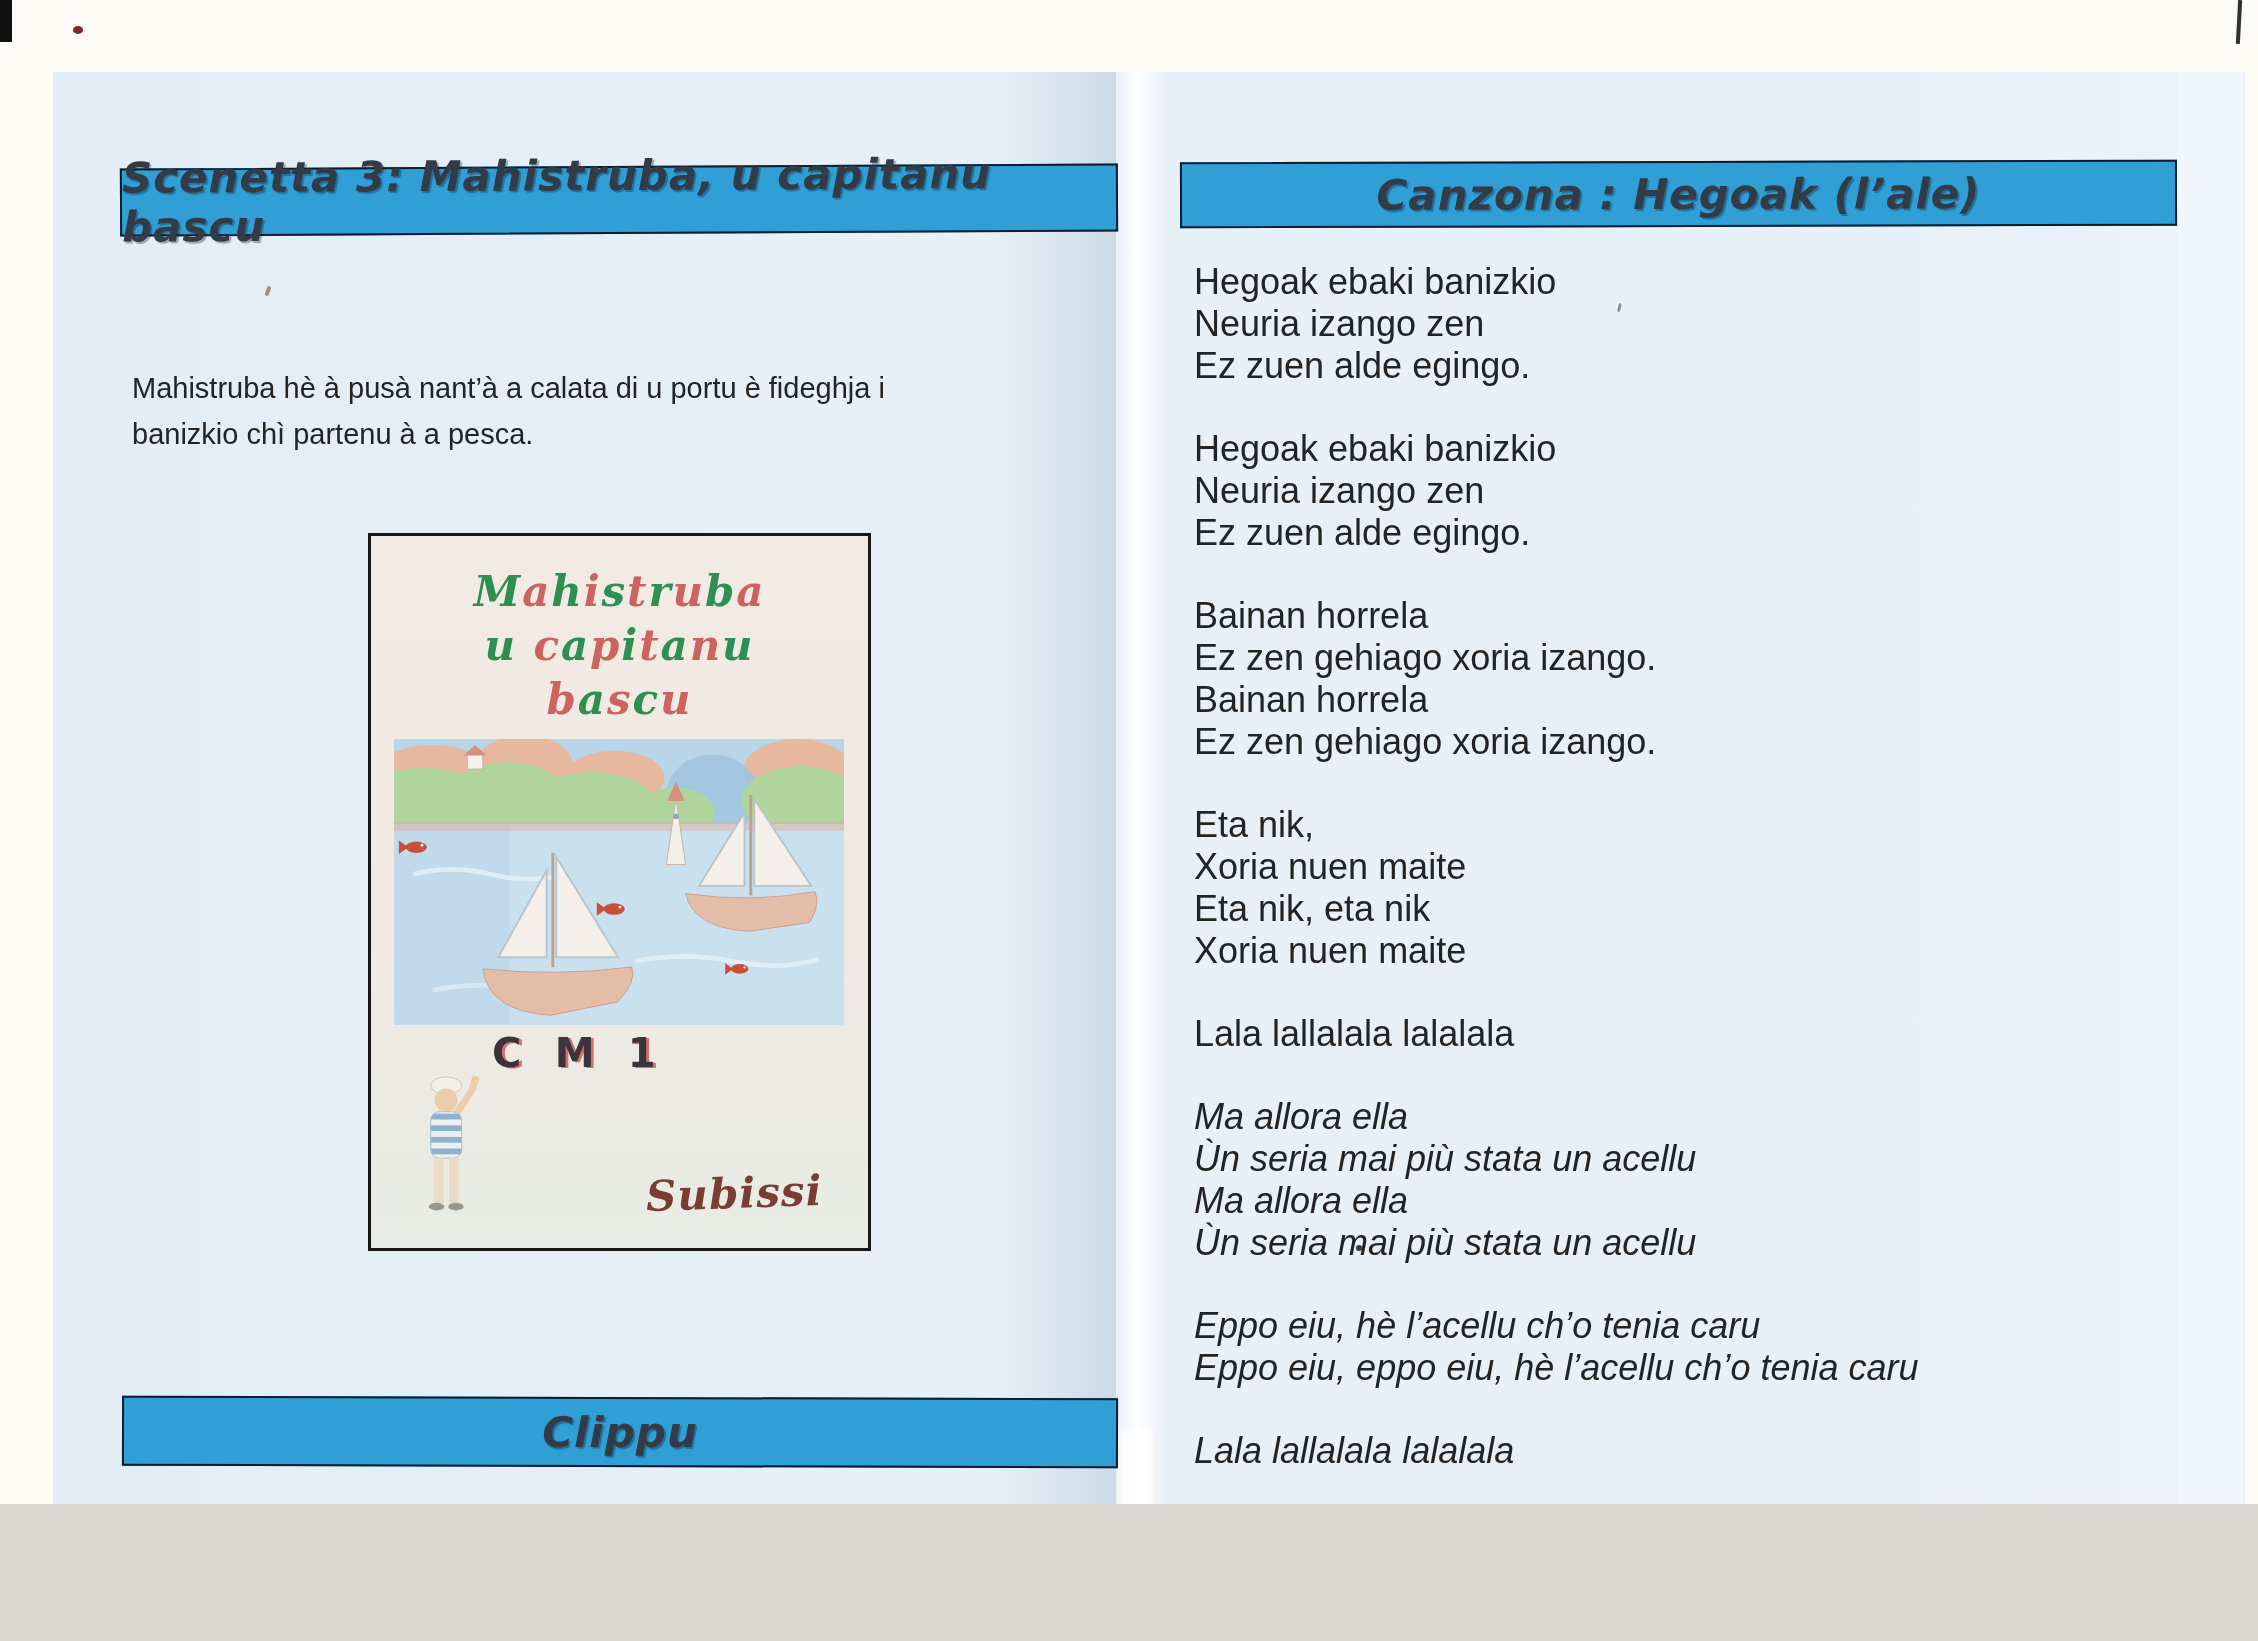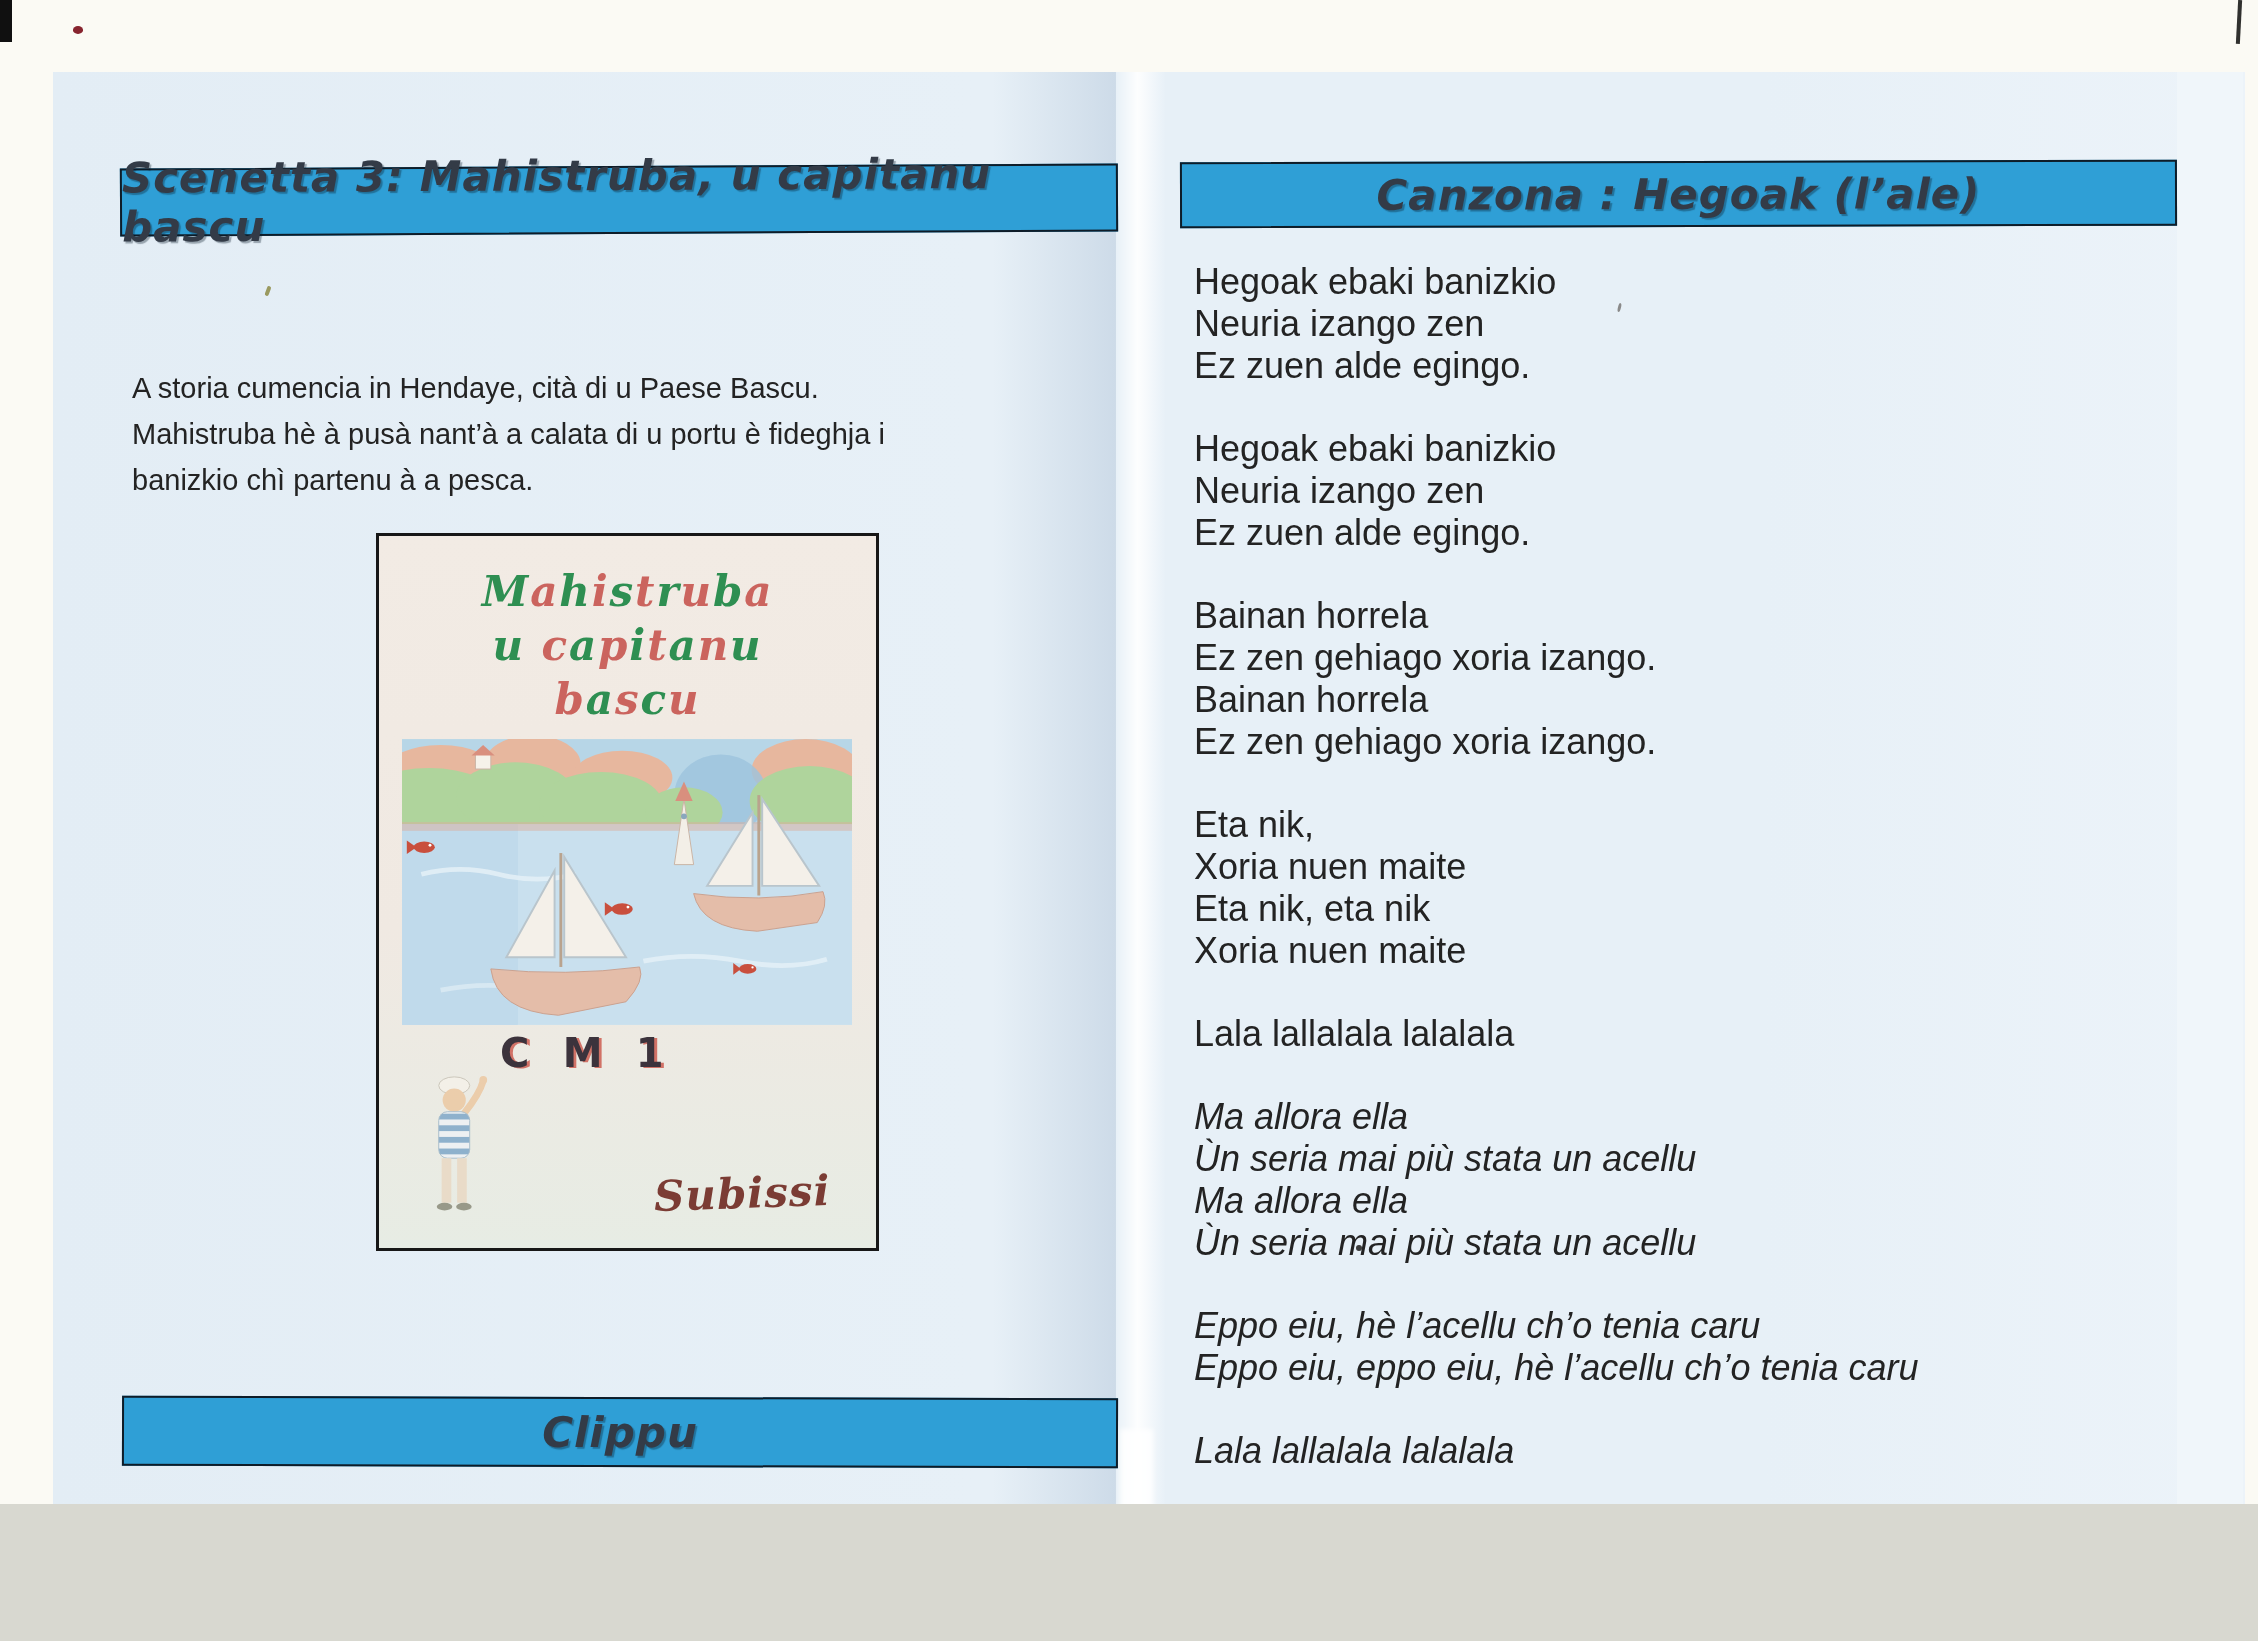--- a/index.html
+++ b/index.html
@@ -57,21 +57,21 @@
   .banner-clippu { left:122px;  top:1397px; width:996px; height:70px; transform:rotate(0.15deg); }
 
   
   .intro {
     position:absolute; left:132px; top:365px; width:956px;
     font-size:29px; line-height:46px; color:var(--text-color,#232323);
   }
 
   
   .drawing-frame {
-    position:absolute; left:376px; top:533px; width:503px; height:718px;
+    position:absolute; left:368px; top:533px; width:503px; height:718px;
     box-sizing:border-box; border:3.9px solid #171717;
     background:linear-gradient(to bottom, #f2ebe4 0%, #f0e9e2 55%, #e7ece4 100%);
     text-decoration:underline;
   }
   .draw-title {
     position:absolute; left:0; top:29px; width:100%; text-align:center;
     font-family:"DejaVu Serif", serif; font-style:italic; font-weight:bold;
     font-size:42px; line-height:54px; letter-spacing:1.9px;
   }
   .scene { position:absolute; left:23px; top:203px; width:450px; height:286px; }
@@ -114,21 +114,20 @@
   <div class="speck speck-red"></div>
   <div class="speck speck-olive"></div>
   <div class="speck speck-dot"></div>
   <div class="speck speck-tick"></div>
 
   <div class="banner banner-left">
     <span>Scenetta 3: Mahistruba, u capitanu bascu</span>
   </div>
 
   <div class="intro">
-    <div>A storia cumencia in Hendaye, cità di u Paese Bascu.</div>
     <div>Mahistruba hè à pusà nant’à a calata di u portu è fideghja i</div>
     <div>banizkio chì partenu à a pesca.</div>
   </div>
 
   <div class="drawing-frame" aria-label="Child’s crayon drawing of a bay with green hills, a lighthouse, two sailboats, red fish and a small waving sailor">
 
     <div class="draw-title">
         <div><span style="color: rgb(46, 143, 82);">M</span><span style="color: rgb(203, 100, 94);">a</span><span style="color: rgb(46, 143, 82);">h</span><span style="color: rgb(203, 100, 94);">i</span><span style="color: rgb(46, 143, 82);">s</span><span style="color: rgb(203, 100, 94);">t</span><span style="color: rgb(46, 143, 82);">r</span><span style="color: rgb(203, 100, 94);">u</span><span style="color: rgb(46, 143, 82);">b</span><span style="color: rgb(203, 100, 94);">a</span></div>
         <div><span style="color: rgb(46, 143, 82);">u</span><span> </span><span style="color: rgb(203, 100, 94);">c</span><span style="color: rgb(46, 143, 82);">a</span><span style="color: rgb(203, 100, 94);">p</span><span style="color: rgb(46, 143, 82);">i</span><span style="color: rgb(203, 100, 94);">t</span><span style="color: rgb(46, 143, 82);">a</span><span style="color: rgb(203, 100, 94);">n</span><span style="color: rgb(46, 143, 82);">u</span></div>
         <div><span style="color: rgb(203, 100, 94);">b</span><span style="color: rgb(46, 143, 82);">a</span><span style="color: rgb(203, 100, 94);">s</span><span style="color: rgb(46, 143, 82);">c</span><span style="color: rgb(203, 100, 94);">u</span></div>

